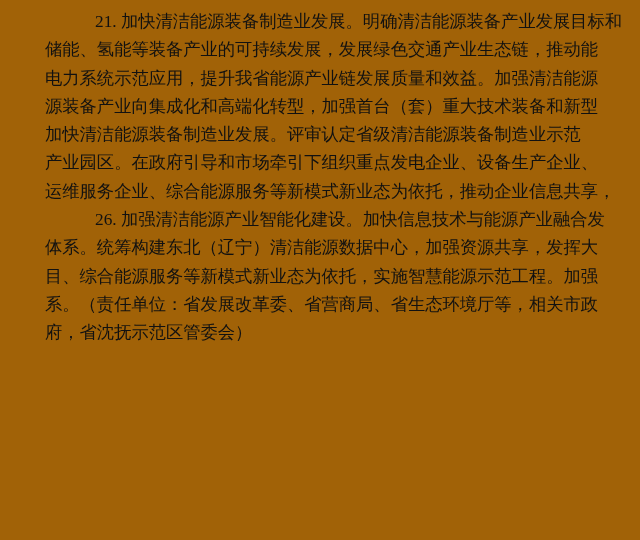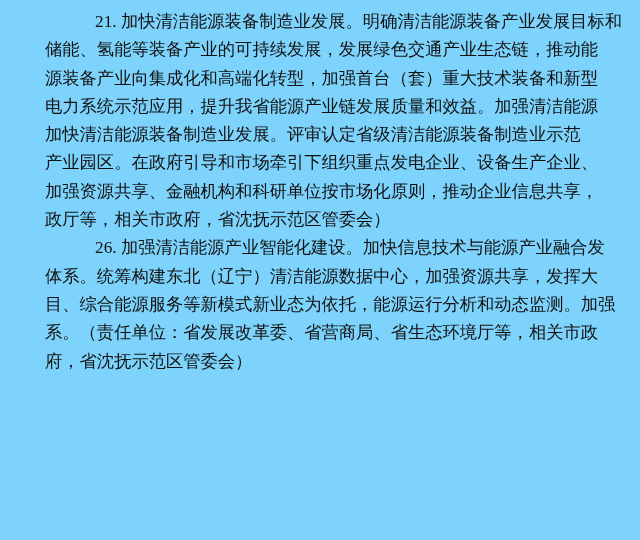--- a/index.html
+++ b/index.html
@@ -9,21 +9,21 @@
   body {
     width: 640px;
     height: 540px;
     background: #ffffff;
     overflow: hidden;
   }
   .page {
     box-sizing: border-box;
     width: 640px;
     height: 540px;
-    background: #7dd3fc;
+    background: #a16207;
     padding: 8px 40px 0 45px;
     font-family: "Liberation Serif", "DejaVu Serif", serif;
     color: #111111;
   }
   .paragraph {
     margin: 0;
     padding: 0;
   }
   .text-line {
     height: 28.3px;
@@ -39,29 +39,28 @@
   }
 </style>
 </head>
 <body>
 
 <div class="page">
 
   <div class="paragraph">
     <div class="text-line indent">21. 加快清洁能源装备制造业发展。明确清洁能源装备产业发展目标和</div>
     <div class="text-line">储能、氢能等装备产业的可持续发展，发展绿色交通产业生态链，推动能</div>
+    <div class="text-line">电力系统示范应用，提升我省能源产业链发展质量和效益。加强清洁能源</div>
     <div class="text-line">源装备产业向集成化和高端化转型，加强首台（套）重大技术装备和新型</div>
-    <div class="text-line">电力系统示范应用，提升我省能源产业链发展质量和效益。加强清洁能源</div>
     <div class="text-line">加快清洁能源装备制造业发展。评审认定省级清洁能源装备制造业示范</div>
     <div class="text-line">产业园区。在政府引导和市场牵引下组织重点发电企业、设备生产企业、</div>
-    <div class="text-line">加强资源共享、金融机构和科研单位按市场化原则，推动企业信息共享，</div>
-    <div class="text-line">政厅等，相关市政府，省沈抚示范区管委会）</div>
+    <div class="text-line">运维服务企业、综合能源服务等新模式新业态为依托，推动企业信息共享，</div>
   </div>
 
   <div class="paragraph">
     <div class="text-line indent">26. 加强清洁能源产业智能化建设。加快信息技术与能源产业融合发</div>
     <div class="text-line">体系。统筹构建东北（辽宁）清洁能源数据中心，加强资源共享，发挥大</div>
-    <div class="text-line">目、综合能源服务等新模式新业态为依托，能源运行分析和动态监测。加强</div>
+    <div class="text-line">目、综合能源服务等新模式新业态为依托，实施智慧能源示范工程。加强</div>
     <div class="text-line">系。（责任单位：省发展改革委、省营商局、省生态环境厅等，相关市政</div>
     <div class="text-line">府，省沈抚示范区管委会）</div>
   </div>
 
 </div>
 
 </body></html>

